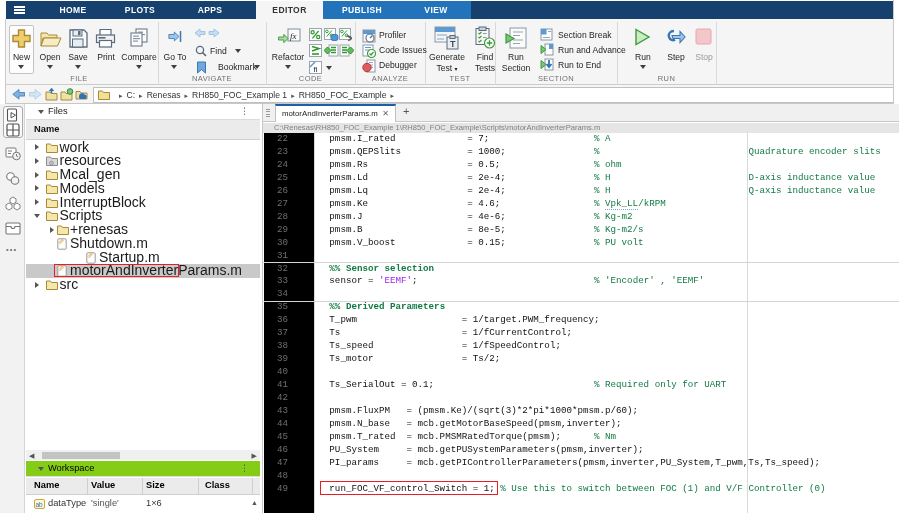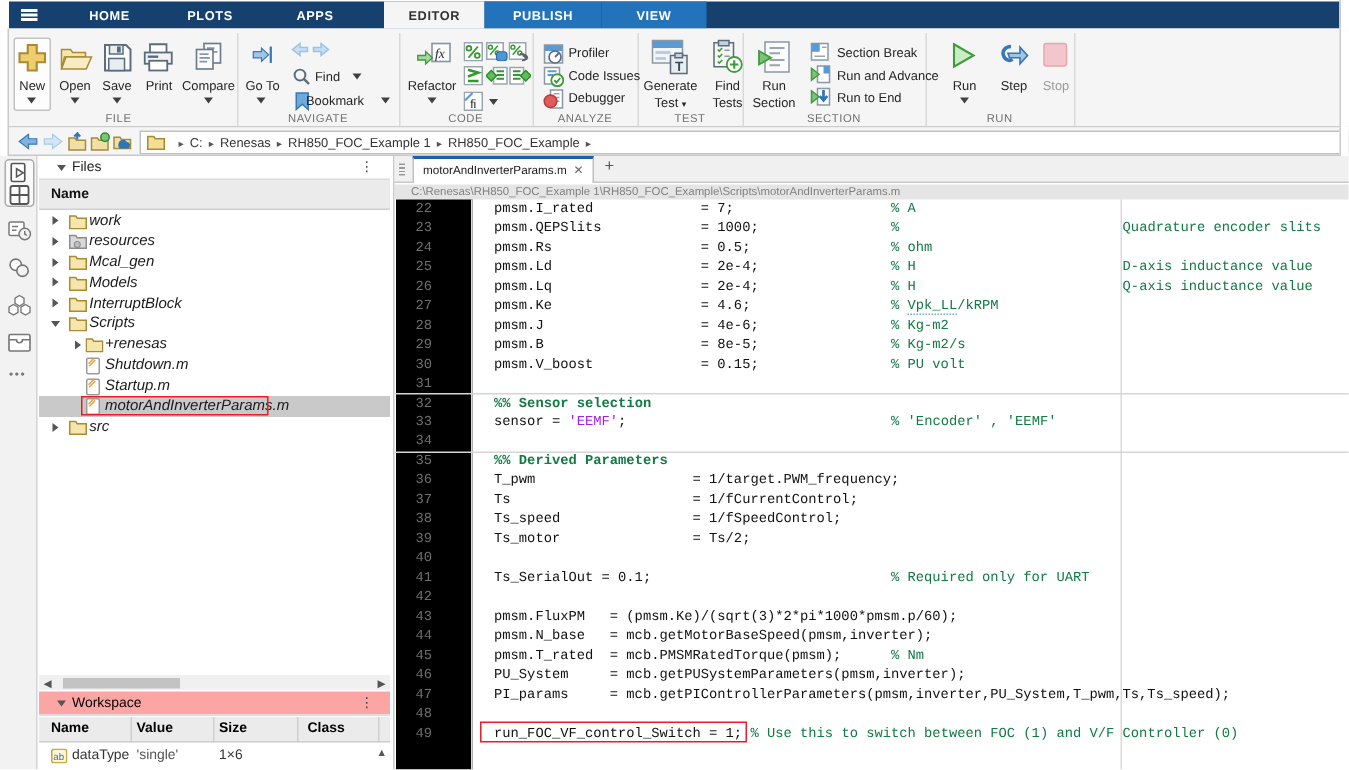--- a/index.html
+++ b/index.html
@@ -114,21 +114,21 @@
   </svg>
   <svg class="icon" style="left:195px;top:26px;" width="12" height="12" viewBox="0 0 12 12">
     <circle cx="5" cy="5" r="3.6" fill="none" stroke="#5A6B7D" stroke-width="1.3"></circle>
     <line x1="7.6" y1="7.6" x2="11" y2="11" stroke="#5A6B7D" stroke-width="1.6"></line>
   </svg>
   <div class="btnlbl" style="left:210px;top:27px;text-align:left;">Find</div>
   <div class="drop" style="left:235px;top:30px;"></div>
   <svg class="icon" style="left:196px;top:42px;" width="11" height="13" viewBox="0 0 11 13">
     <path d="M1.5 1 h8 v11 L5.5 8.5 1.5 12 z" fill="#6FA8DC" stroke="#3A78B5"></path>
   </svg>
-  <div class="btnlbl" style="left:204px;top:43px;text-align:center;">Bookmark</div>
+  <div class="btnlbl" style="left:218px;top:43px;text-align:center;">Bookmark</div>
   <div class="drop" style="left:254px;top:46px;"></div>
   <div class="seclbl" style="left:158px;width:108px;text-align:center;">NAVIGATE</div>
 
   <svg class="icon" style="left:278px;top:8px;" width="24" height="22" viewBox="0 0 24 22">
     <rect x="10" y="2" width="12" height="12" fill="#FBFBFB" stroke="#8A97A5" stroke-width="1.1"></rect>
     <text x="12" y="11.5" font-size="9" font-style="italic" font-family="Liberation Serif,serif" fill="#222">fx</text>
     <path d="M2 12 h7 V8.5 L15 14 l-6 5.5 V16 H2 z" fill="#A8D9A0" stroke="#3F9B3C" stroke-width="1.2" transform="translate(-1,1) scale(0.75)"></path>
   </svg>
   <div class="btnlbl" style="left:268px;top:33px;width:40px;">Refactor</div>
   <div class="drop" style="left:285px;top:46px;"></div>
@@ -287,32 +287,32 @@
   border-left:1px solid #C8C8C8; }
 .phead { position:relative; height:16px; background:#fff; border-bottom:1px solid #DCDCDC;
   font-size:9.3px; color:#222; }
 .phead .cap { position:absolute; left:22px; top:2px; }
 .phead .tri { position:absolute; left:12px; top:6px; width:0; height:0;
   border-left:3.5px solid transparent; border-right:3.5px solid transparent; border-top:4px solid #555; }
 .phead .dots { position:absolute; right:11px; top:2px; color:#444; font-size:9px; letter-spacing:0; }
 .colhead { position:relative; height:20px; background:#EBEBEB; border-bottom:1px solid #D0D0D0;
   font-size:9.3px; font-weight:bold; color:#111; }
 
-#tree { position:absolute; left:0; top:0; width:234px; height:409px; font-size:10px; color:#1a1a1a;font-style:italic; }
+#tree { position:absolute; left:0; top:0; width:234px; height:409px; font-size:14px; color:#1a1a1a; }
 .trow { position:absolute; left:0; width:234px; height:13.7px; line-height:13.7px; }
 .tri-r { position:absolute; width:0; height:0; border-top:3.4px solid transparent;
   border-bottom:3.4px solid transparent; border-left:4.2px solid #555; top:3.5px; }
 .tri-d { position:absolute; width:0; height:0; border-left:3.4px solid transparent;
   border-right:3.4px solid transparent; border-top:4.2px solid #555; top:5px; }
 .lbl { position:absolute; top:0; }
 
 #hscroll { position:absolute; left:26px; top:346px; width:234px; height:10px; background:#F0F0F0; }
 #hthumb { position:absolute; left:16px; top:1.5px; width:78px; height:7px; background:#C3C3C3; }
 .sarrow { position:absolute; top:2px; font-size:7px; color:#555; }
-#wshead { position:absolute; left:26px; top:357px; width:234px; height:16px; background:#fca5a5;
+#wshead { position:absolute; left:26px; top:357px; width:234px; height:16px; background:#84cc16;
   border-bottom:1px solid #DCDCDC; font-size:9.3px; }
 #wscols { position:absolute; left:26px; top:374px; width:234px; height:17px; background:#EBEBEB;
   border-bottom:1px solid #D0D0D0; font-size:9.3px; font-weight:bold; }
 .wcol { position:absolute; top:2px; }
 .wsep { position:absolute; top:0; height:17px; width:1px; background:#D0D0D0; }
 #wsrow { position:absolute; left:26px; top:392px; width:234px; height:16px; font-size:9.3px; color:#333; }
 
 #etabs { position:absolute; left:0; top:0; width:637px; height:18px; background:#F0F0F0;
   border-bottom:1px solid #C8C8C8; }
 #etab { position:absolute; left:12px; top:0px; width:121px; height:18px; background:#fff;
@@ -456,21 +456,21 @@
             </svg>
             <div class="lbl" style="left:44.0px;">+renesas</div>
           </div>
 <div class="trow" style="top:132.90px;">
             <svg class="icon" style="left:31px;top:1px;" width="10" height="12" viewBox="0 0 10 12">
               <rect x="0.8" y="0.8" width="8.4" height="10.4" rx="1" fill="#FDFDFD" stroke="#9A9A9A"></rect>
               <path d="M2 4.5 L5.5 1 M2.5 6 L6.5 2" stroke="#E8A33D" stroke-width="1"></path>
             </svg>
             <div class="lbl" style="left:44.0px;">Shutdown.m</div>
           </div>
-<div class="trow" style="top:146.65px;">
+<div class="trow" style="top:146.65px;margin-left:29px;">
             <svg class="icon" style="left:31px;top:1px;" width="10" height="12" viewBox="0 0 10 12">
               <rect x="0.8" y="0.8" width="8.4" height="10.4" rx="1" fill="#FDFDFD" stroke="#9A9A9A"></rect>
               <path d="M2 4.5 L5.5 1 M2.5 6 L6.5 2" stroke="#E8A33D" stroke-width="1"></path>
             </svg>
             <div class="lbl" style="left:44.0px;">Startup.m</div>
           </div>
 <div class="trow" style="top:160.40px;">
             <div style="position:absolute;left:0;top:-0.5px;width:234px;height:14.2px;background:#C9C9C9;"></div>
             <svg class="icon" style="left:31px;top:1px;" width="10" height="12" viewBox="0 0 10 12">
               <rect x="0.8" y="0.8" width="8.4" height="10.4" rx="1" fill="#FDFDFD" stroke="#9A9A9A"></rect>

